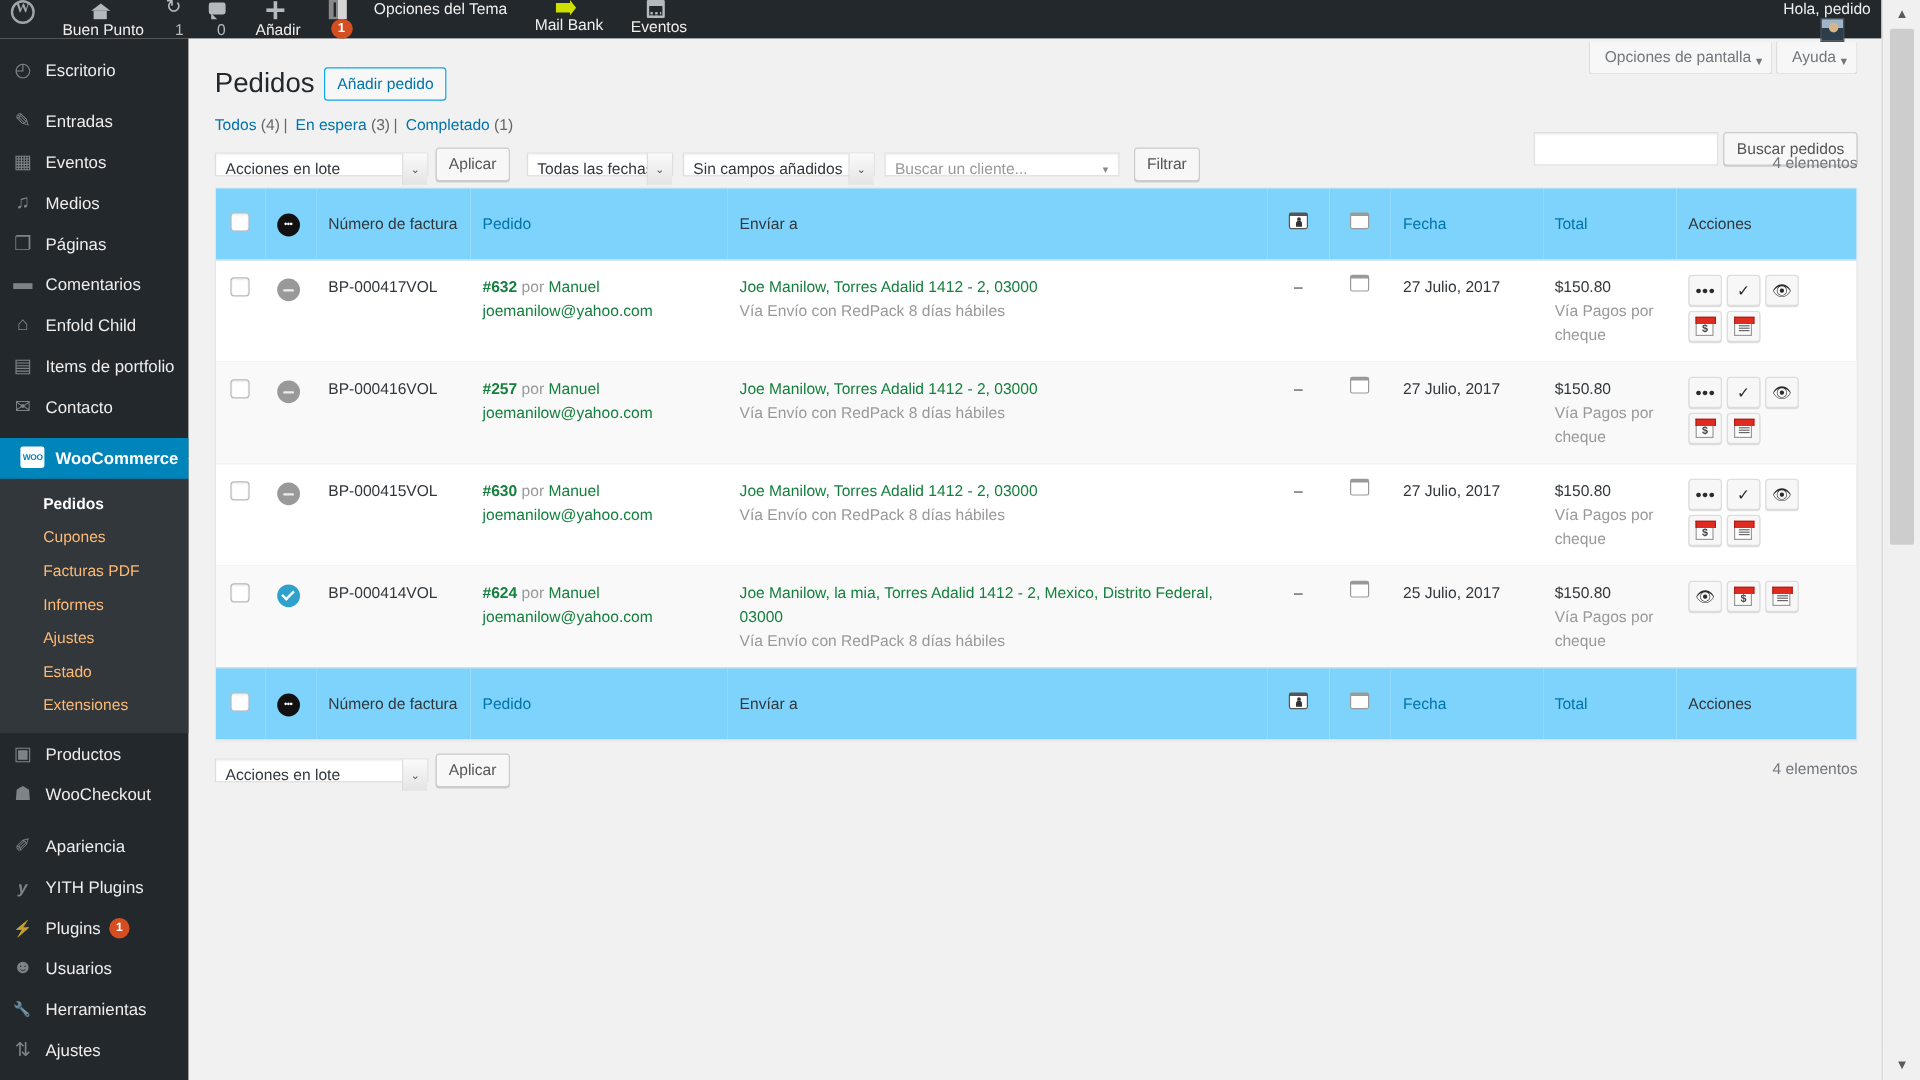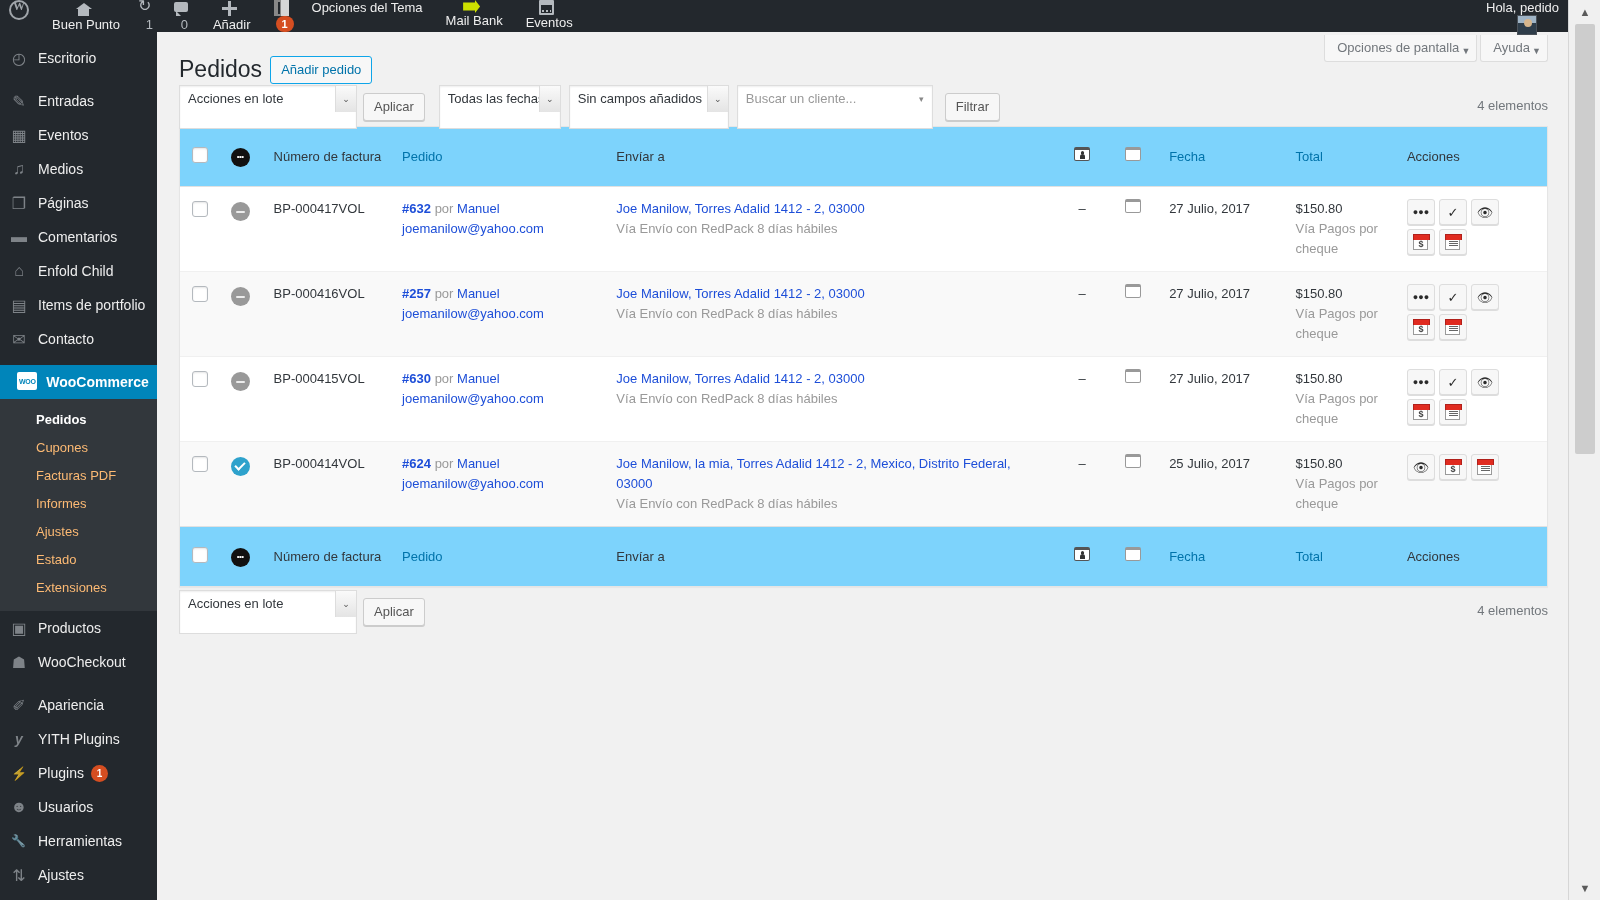--- a/index.html
+++ b/index.html
@@ -258,21 +258,21 @@
   }
 
   .tablenav {
     position: relative;
     height: 30px;
     margin: 8px 0 4px 0;
     display: flex; align-items: center;
   }
   .sel {
     position: relative; display: inline-block;
-    height: 44px; background: #fff;
+    height: 20px; background: #fff;
     border: 1px solid #ddd; border-radius: 0;
     box-shadow: inset 0 1px 2px rgba(0,0,0,.07);
     font-size: 13px; color: #32373c;
     padding: 0 32px 0 8px;
     line-height: 26px;
     cursor: pointer;
     white-space: nowrap;
     min-width: 0;
   }
   .sel .arrowbox {
@@ -366,21 +366,21 @@
   }
   .status-dot.header {
     background: #111;
   }
   .status-dot.header::after {
     content: "•••"; color: #fff; font-size: 8px; letter-spacing: -0.5px;
     width: auto; height: auto; background: none; line-height: 6px;
   }
 
   .inv-num { color: #32373c; }
-  a.lnk { color: #1d4ed8; text-decoration: none; cursor: pointer; }
+  a.lnk { color: #15803d; text-decoration: none; cursor: pointer; }
   .order-line { display: block; }
   .muted { color: #999; }
   .via { color: #999; display: block; }
   .dash { color: #999; }
 
   .note-ico-box {
     display: inline-block; width: 16px; height: 14px;
     border: 1px solid #999; border-top: 3px solid #999;
     border-radius: 2px; background: #fff; position: relative;
   }
@@ -635,21 +635,33 @@
     <div class="meta-toggle">
       <span>Ayuda</span>
       <span class="caret">▼</span>
     </div>
   </div>
 
   <div class="wrap">
 
     <h1 class="page-title">Pedidos</h1><span class="page-title-action">Añadir pedido</span>
 
-
+    <ul class="subsubsub">
+      <li><a class="lnk">Todos</a>
+        <span class="count">(4)</span><span class="divider">|</span></li>
+      <li><a class="lnk">En espera</a>
+        <span class="count">(3)</span><span class="divider">|</span></li>
+      <li><a class="lnk">Completado</a>
+        <span class="count">(1)</span></li>
+    </ul>
+
+    <div class="search-box">
+      <input type="search" class="search-input" placeholder="" style="">
+      <button class="btn">Buscar pedidos</button>
+    </div>
 
     <div class="tablenav">
       <div class="sel bulk">
         <span>Acciones en lote</span>
         <span class="arrowbox">⌄</span>
       </div>
       <button class="btn" style="margin-left:6px">Aplicar</button>
       <span class="gap"></span>
       <div class="sel dates">
         <span>Todas las fechas</span>

